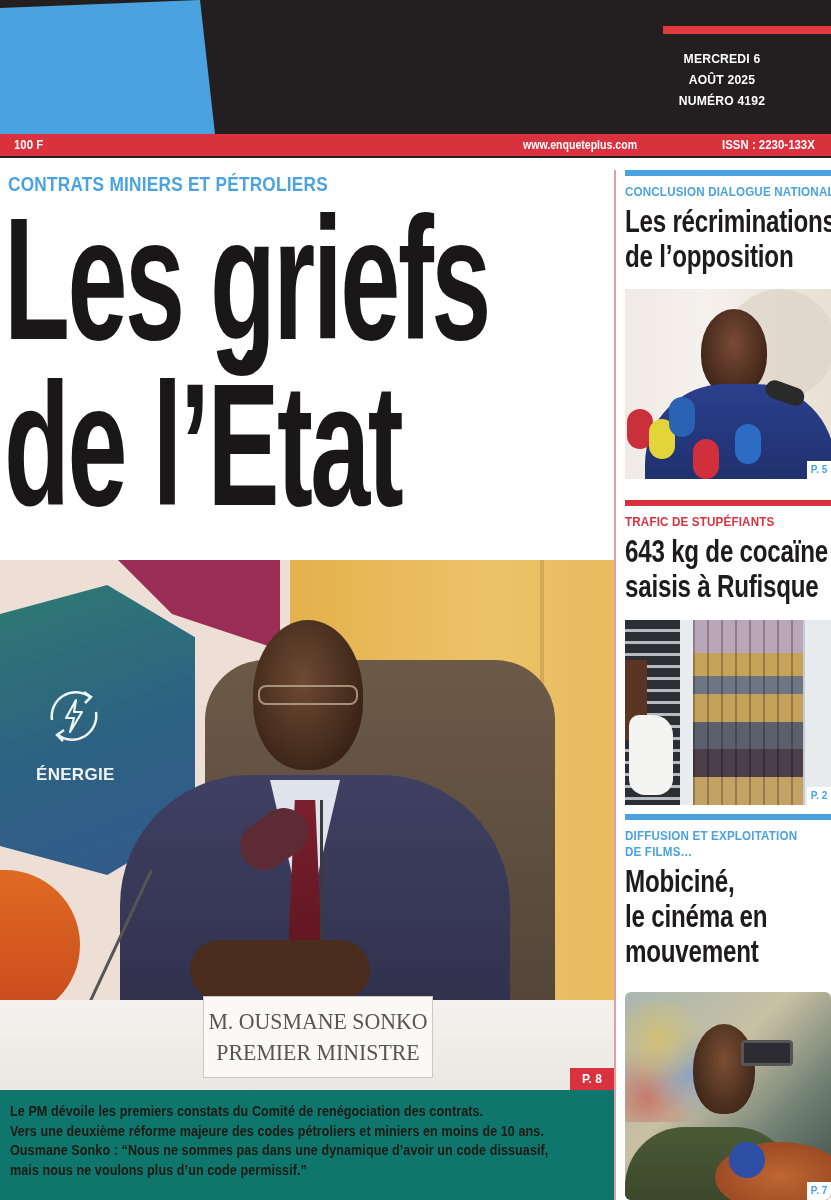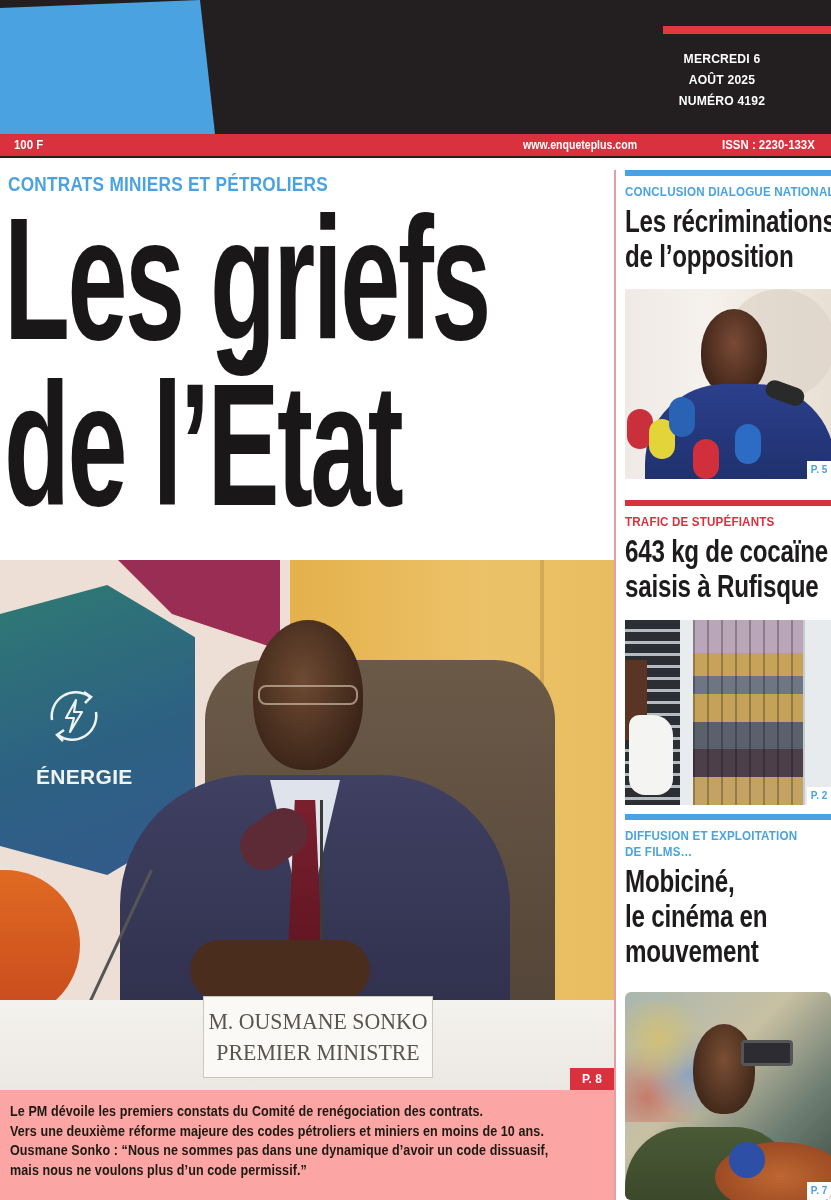--- a/index.html
+++ b/index.html
@@ -40,21 +40,21 @@
   .pm-wall { position: absolute; left: 290px; top: 0; width: 324px; height: 480px; background: linear-gradient(90deg, #e4b14c, #ecc268 60%, #e8bd60); }
   .pm-stripe { position: absolute; left: 540px; top: 0; width: 4px; height: 470px; background: #caa050; opacity: .7; }
   .pm-banner { position: absolute; left: 0; top: 0; width: 300px; height: 480px; background: #eedfd6; }
   .pm-magenta { position: absolute; left: 100px; top: 0; width: 180px; height: 90px; background: #9a2d54;
                 clip-path: polygon(10% 0, 100% 0, 100% 100%, 40% 60%); }
   .pm-hex { position: absolute; left: 0; top: 25px; width: 195px; height: 290px; background: linear-gradient(160deg, #2f7a73, #2d6183 55%, #335a8c);
             clip-path: polygon(0 10%, 55% 0, 100% 18%, 100% 82%, 55% 100%, 0 90%); }
   .pm-orange { position: absolute; left: 0; top: 310px; width: 80px; height: 150px; background: linear-gradient(180deg, #e06a22, #c74a1d);
                border-radius: 0 80px 80px 0; }
   .pm-icon { position: absolute; left: 38px; top: 120px; width: 72px; height: 72px; }
-  .pm-energie { position: absolute; left: 36px; top: 205px; color: #eef4f2; font-weight: bold; font-size: 21px; letter-spacing: 0.3px; }
+  .pm-energie { position: absolute; left: 36px; top: 205px; color: #eef4f2; font-weight: bold; font-size: 17px; letter-spacing: 0.3px; }
   .pm-chair { position: absolute; left: 205px; top: 100px; width: 350px; height: 420px; background: linear-gradient(180deg, #6c5a48, #4e4135);
               border-radius: 60px 60px 10px 10px; }
   .pm-body { position: absolute; left: 120px; top: 215px; width: 390px; height: 300px; background: linear-gradient(180deg, #3f4062, #2d2d48);
              border-radius: 130px 130px 20px 20px; }
   .pm-shirt { position: absolute; left: 270px; top: 220px; width: 70px; height: 120px; background: #dfe3ec; clip-path: polygon(0 0, 100% 0, 60% 100%, 40% 100%); }
   .pm-tie { position: absolute; left: 288px; top: 240px; width: 34px; height: 180px; background: linear-gradient(180deg, #7a1f2e, #5c1520);
             clip-path: polygon(20% 0, 80% 0, 100% 85%, 50% 100%, 0 85%); }
   .pm-head { position: absolute; left: 253px; top: 60px; width: 110px; height: 150px; background: radial-gradient(ellipse at 45% 40%, #6e4a33, #3a2417 75%);
              border-radius: 50% 50% 45% 45%; }
   .pm-glasses { position: absolute; left: 258px; top: 125px; width: 100px; height: 20px; border: 2px solid #bba994; border-radius: 8px; opacity: .8; }
@@ -62,21 +62,21 @@
   .pm-mic2 { position: absolute; left: 238px; top: 255px; width: 72px; height: 48px; background: #5d2b35; border-radius: 40px; transform: rotate(-35deg); }
   .pm-mic2-cable { position: absolute; left: 150px; top: 310px; width: 3px; height: 200px; background: #555; transform: rotate(25deg); transform-origin: top; }
   .pm-hands { position: absolute; left: 190px; top: 380px; width: 180px; height: 60px; background: #4a2d1d; border-radius: 30px; }
   .pm-table { position: absolute; left: 0; top: 440px; width: 614px; height: 90px; background: linear-gradient(180deg, #f4f2ee, #ebe8e2); }
   .pm-nameplate { position: absolute; left: 197px; top: 436px; width: 242px; height: 82px; background: #faf9f6; border: 1px solid #c9c6bf;
                   font-family: "Liberation Serif", serif; color: #58544f; font-size: 23px; line-height: 31px; text-align: center; padding-top: 9px; transform: scaleX(0.95); }
   .pm-nameplate div { white-space: nowrap; }
   .pm-page { position: absolute; left: 570px; top: 508px; width: 44px; height: 22px; background: #d9313e; color: #fff; font-weight: bold; font-size: 12px; text-align: center; line-height: 22px; }
 
   
-  .summary { position: absolute; left: 0; top: 1090px; width: 614px; height: 110px; background: #fca5a5; padding: 12px 0 0 10px; }
+  .summary { position: absolute; left: 0; top: 1090px; width: 614px; height: 110px; background: #0f766e; padding: 12px 0 0 10px; }
   .summary p { font-size: 14.6px; line-height: 19.5px; font-weight: bold; color: #1d1a12; white-space: nowrap;
                transform: scaleX(0.86); transform-origin: left top; letter-spacing: 0.1px; }
 
   
   .side { position: absolute; left: 625px; width: 206px; }
   .side-topbar { height: 6px; width: 206px; }
   .side-kicker { font-weight: bold; font-size: 13.5px; line-height: 16px; margin-top: 8px; white-space: nowrap; transform: scaleX(0.86); transform-origin: left top; letter-spacing: 0.2px; }
   .side-headline { font-weight: bold; font-size: 31px; line-height: 35px; color: #1d1b1c; margin-top: 4px; white-space: nowrap; transform: scaleX(0.78); transform-origin: left top; letter-spacing: -0.3px; }
   .side-photo { position: absolute; left: 0; width: 206px; overflow: hidden; }
   .side-page { position: absolute; right: 0; bottom: 0; width: 24px; height: 18px; background: #fff; color: #4aa3e0; font-size: 10px; font-weight: bold; text-align: center; line-height: 18px; }

